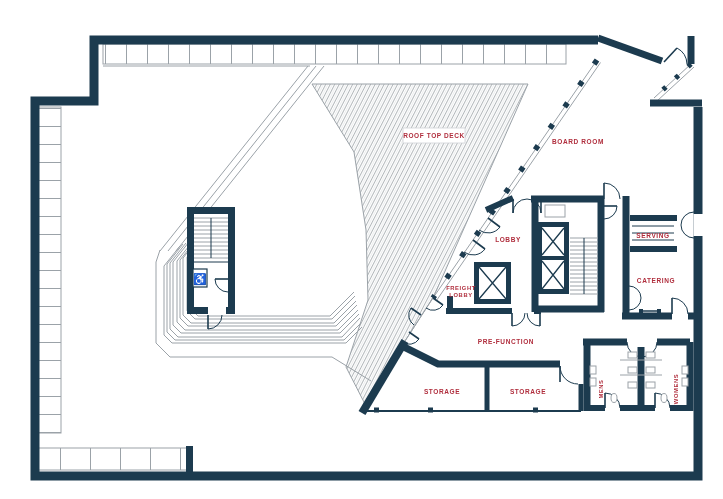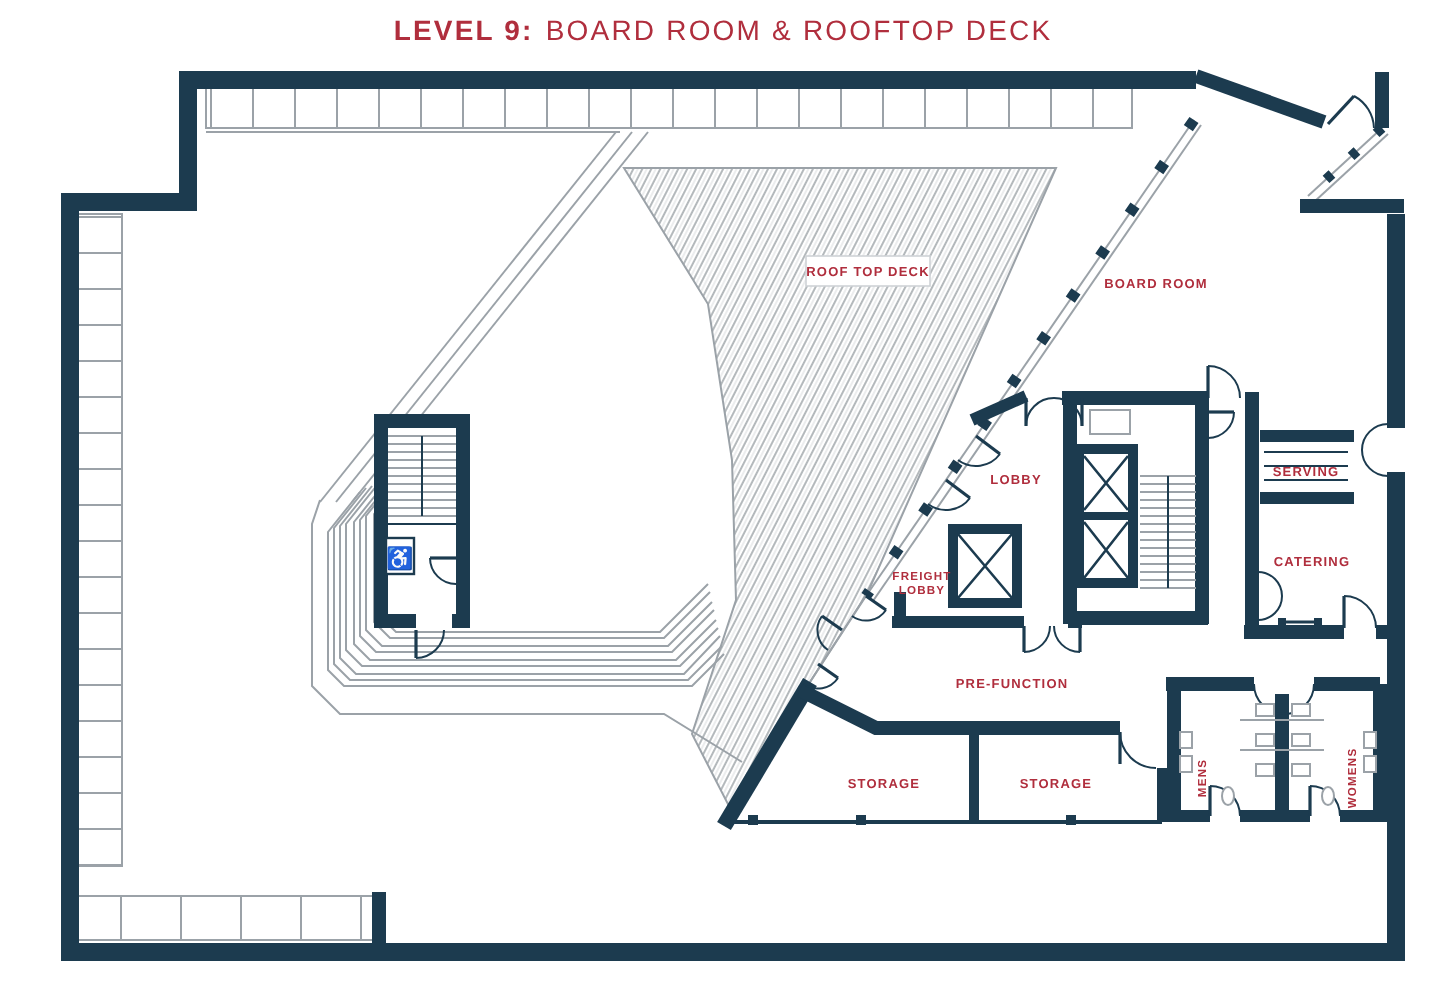--- a/index.html
+++ b/index.html
@@ -17,23 +17,20 @@
   .thin{stroke:#9ba2a8;fill:none;stroke-width:1;}
   .arc{stroke:#1c3b4f;fill:none;stroke-width:1;}
   .leaf{stroke:#1c3b4f;fill:none;stroke-width:1.6;}
   .fix{stroke:#9ba2a8;fill:#fff;stroke-width:1;}
 </style>
 </head>
 <body>
 
 <div class="stage">
 
-  <div class="title">
-    <span class="bold">LEVEL 9:</span><span class="rest">BOARD ROOM &amp; ROOFTOP DECK</span>
-  </div>
 
   <svg width="723" height="499" viewBox="0 0 723 499">
     <defs>
       <pattern id="hatch" width="4" height="4" patternUnits="userSpaceOnUse" patternTransform="rotate(-63)">
         <rect width="4" height="4" fill="#fff"></rect>
         <path d="M0 0.5 H4" stroke="#b4b9bc" stroke-width="1"></path>
         <path d="M0 2.5 H4" stroke="#dfe2e4" stroke-width="0.6"></path>
       </pattern>
       <pattern id="pv21" width="21" height="20" patternUnits="userSpaceOnUse">
         <rect width="21" height="20" fill="#fff"></rect>

